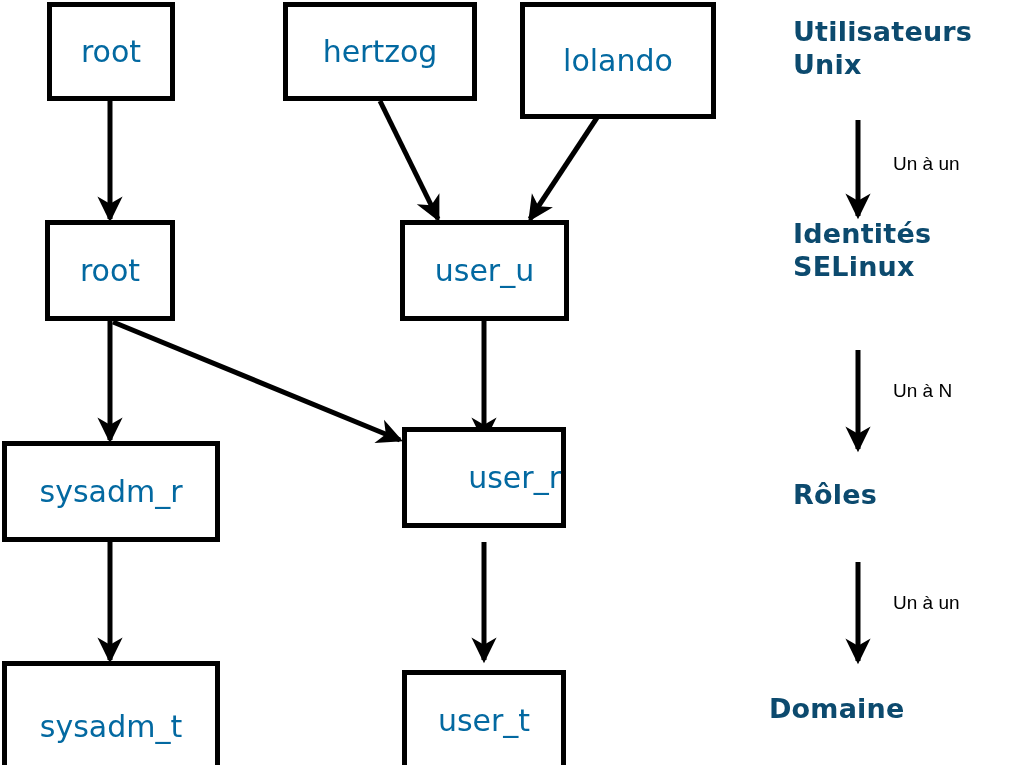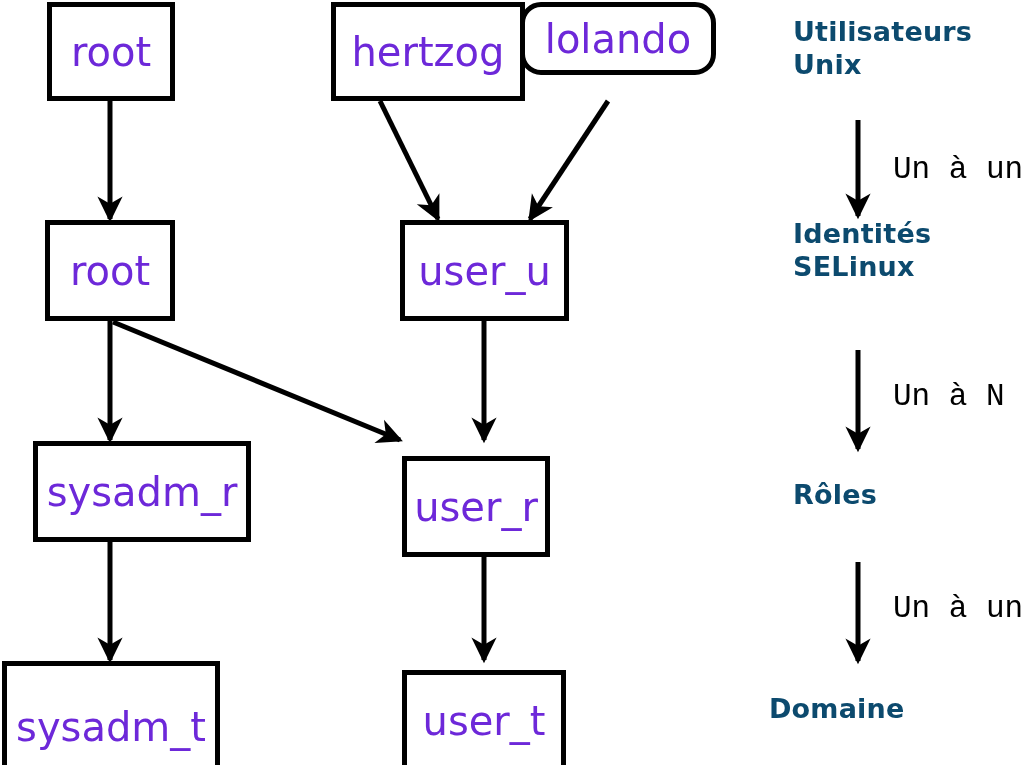--- a/index.html
+++ b/index.html
@@ -28,40 +28,40 @@
     position: absolute;
     box-sizing: border-box;
     background: #ffffff;
     border: 5px solid #000000;
     display: flex;
     align-items: center;
     justify-content: center;
   }
   .node-label {
     font-family: "DejaVu Sans", sans-serif;
-    font-size: 40px;
+    font-size: 30px;
     font-weight: 400;
-    color: #6d28d9;
+    color: #0369a1;
     line-height: 1;
     white-space: nowrap;
   }
   .legend-title {
     position: absolute;
     font-family: "DejaVu Sans", sans-serif;
     font-size: 27px;
     font-weight: bold;
     color: #0c4a6e;
     line-height: 1.22;
     white-space: pre-line;
     letter-spacing: 0.2px;
   }
   .legend-edge-label {
     position: absolute;
-    font-family: Liberation Mono, monospace;
-    font-size: 31px;
+    font-family: Liberation Sans, sans-serif;
+    font-size: 19px;
     font-weight: 400;
     color: #000000;
     line-height: 1;
     white-space: nowrap;
   }
 </style>
 </head>
 <body>
 
 <div id="canvas">
@@ -86,36 +86,36 @@
         <line x1="858" y1="120" x2="858" y2="216" marker-end="url(#arrowbarb)"></line>
         <line x1="858" y1="350" x2="858" y2="449" marker-end="url(#arrowbarb)"></line>
         <line x1="858" y1="562" x2="858" y2="661" marker-end="url(#arrowbarb)"></line>
       </g>
   </svg>
 
   <div id="node-layer">
       <div class="node-box" style="left: 47px; top: 2px; width: 128px; height: 99px;">
         <span class="node-label">root</span>
       </div>
-      <div class="node-box" style="left: 283px; top: 2px; width: 194px; height: 99px; margin-left: 48px;">
+      <div class="node-box" style="left: 283px; top: 2px; width: 194px; height: 99px;">
         <span class="node-label">hertzog</span>
       </div>
-      <div class="node-box" style="left: 520px; top: 2px; width: 196px; height: 73px; border-radius: 21px;">
+      <div class="node-box" style="left: 520px; top: 2px; width: 196px; height: 117px;">
         <span class="node-label">lolando</span>
       </div>
       <div class="node-box" style="left: 45px; top: 220px; width: 130px; height: 101px;">
         <span class="node-label">root</span>
       </div>
       <div class="node-box" style="left: 400px; top: 220px; width: 169px; height: 101px;">
         <span class="node-label">user_u</span>
       </div>
-      <div class="node-box" style="left: 2px; top: 441px; width: 218px; height: 101px; margin-left: 31px;">
+      <div class="node-box" style="left: 2px; top: 441px; width: 218px; height: 101px;">
         <span class="node-label">sysadm_r</span>
       </div>
-      <div class="node-box" style="left: 402px; top: 456px; width: 148px; height: 101px;">
+      <div class="node-box" style="left: 402px; top: 427px; width: 164px; height: 101px; justify-content: flex-end;">
         <span class="node-label">user_r</span>
       </div>
       <div class="node-box" style="left: 2px; top: 661px; width: 218px; height: 131px;">
         <span class="node-label">sysadm_t</span>
       </div>
       <div class="node-box" style="left: 402px; top: 661px; width: 164px; height: 101px; margin-top: 9px;">
         <span class="node-label">user_t</span>
       </div>
     </div>
   <div id="legend-layer">

